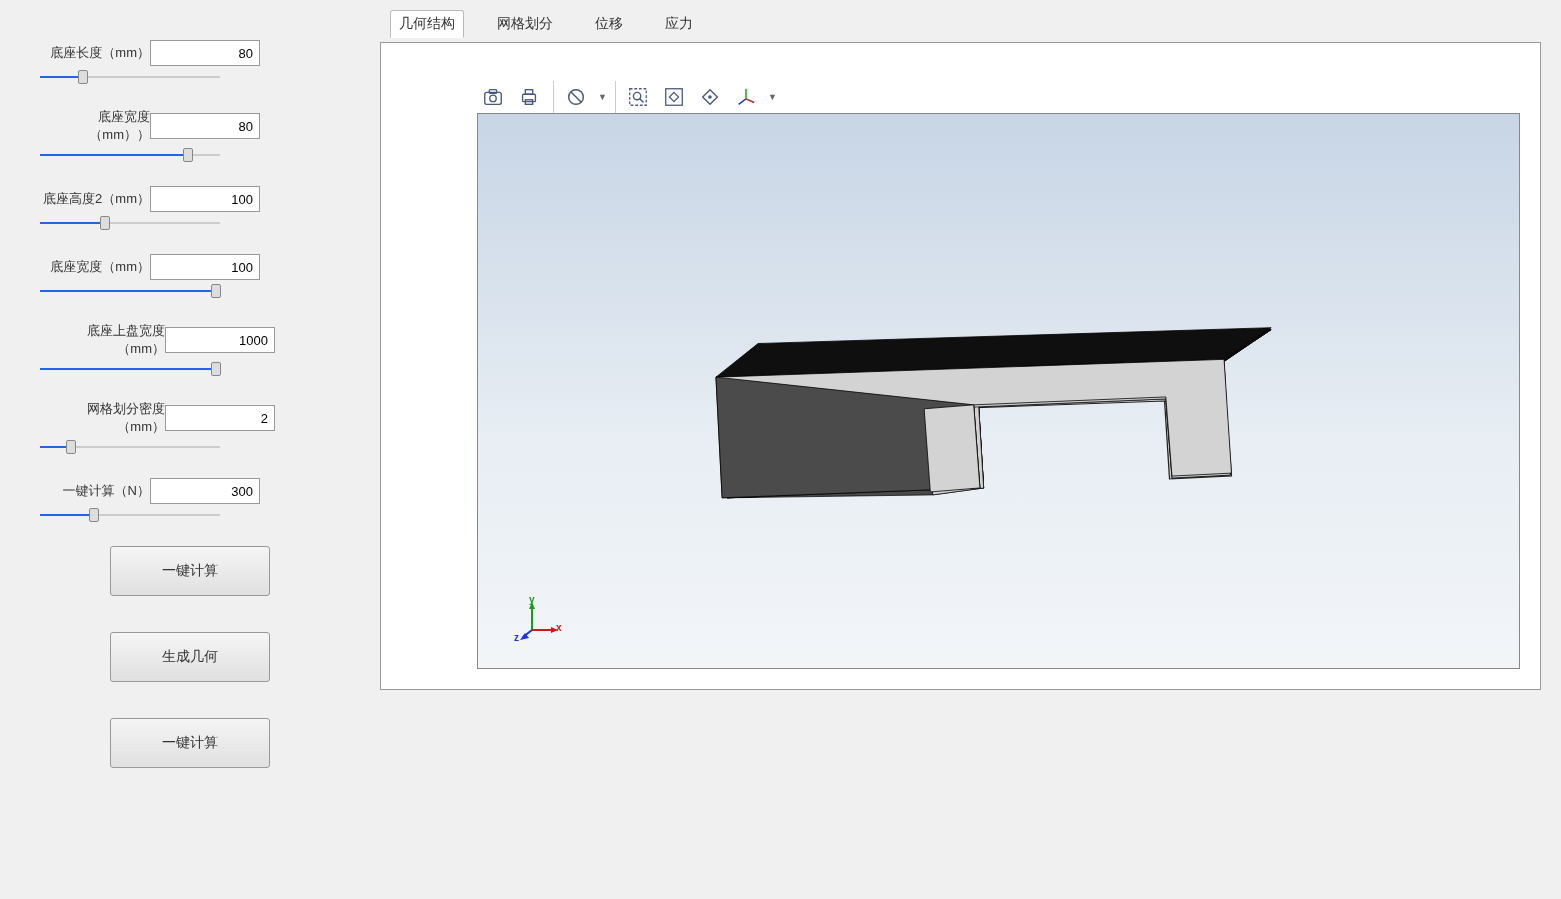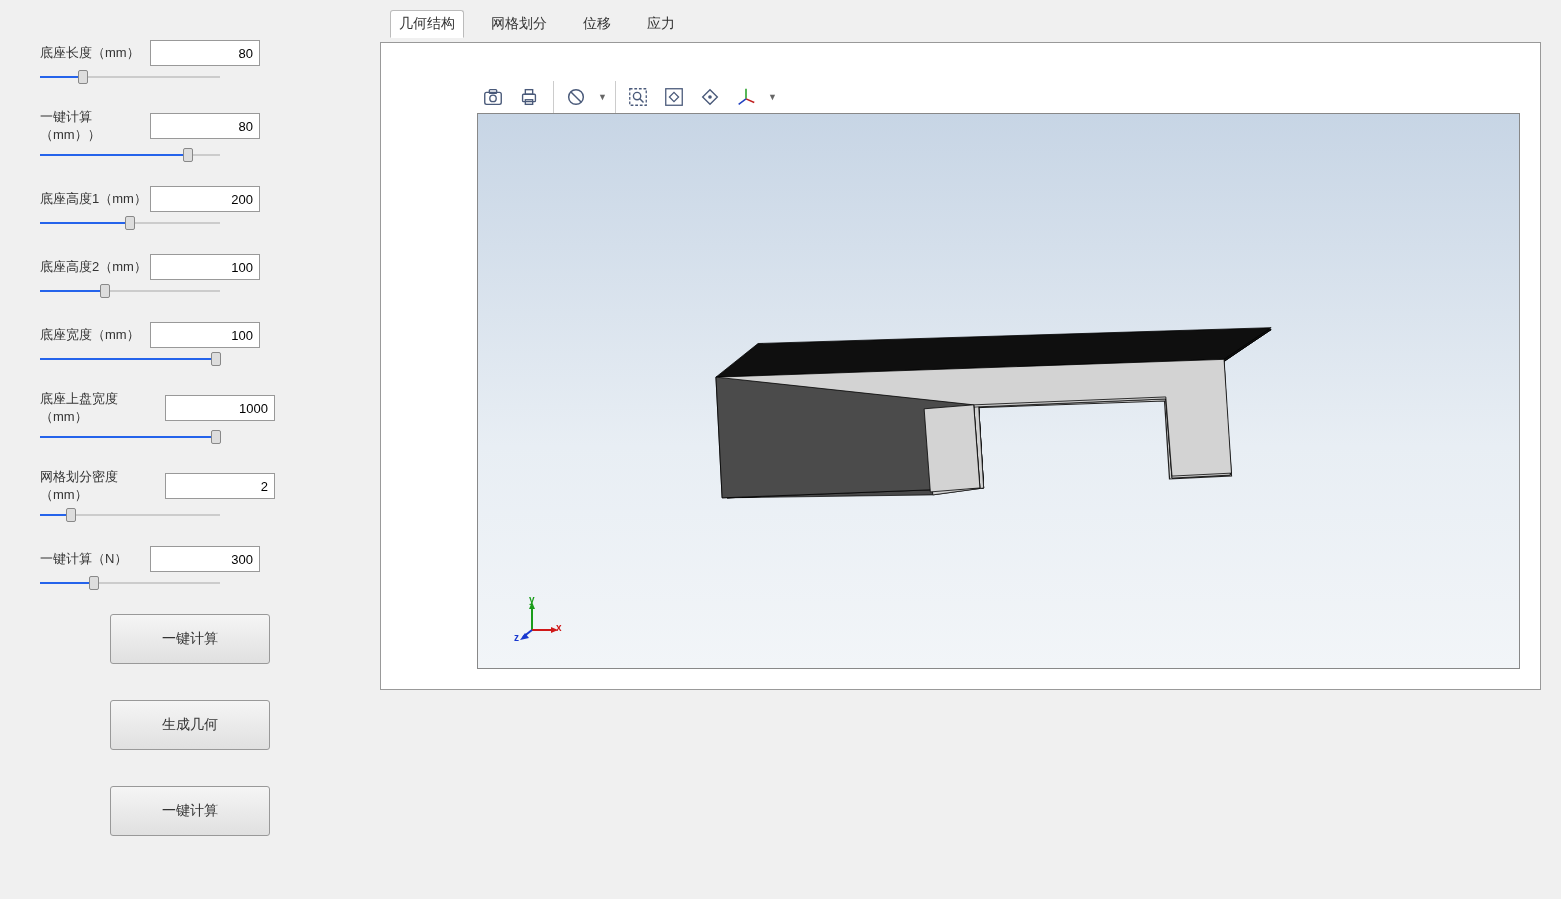--- a/index.html
+++ b/index.html
@@ -17,20 +17,21 @@
   width: 380px;
   padding: 40px 40px 20px 40px;
   flex-shrink: 0;
 }
 .param-row { margin-bottom: 28px; }
 .param-top { display: flex; align-items: center; margin-bottom: 8px; }
 .param-label {
   width: 110px;
   font-size: 13px;
   color: #333;
+  text-align: right;
 }
 .param-wide { width: 125px; }
 .param-input {
   width: 110px;
   height: 26px;
   border: 1px solid #999;
   padding: 0 6px;
   font-size: 13px;
   background: #fff;
   text-align: right;
@@ -73,21 +74,21 @@
   background: linear-gradient(#f5f5f5,#e0e0e0);
   border: 1px solid #999;
   border-radius: 3px;
   font-size: 14px;
   color: #333;
   cursor: pointer;
 }
 .main { flex: 1; padding: 0 0 0 0; }
 .tabs {
   display: flex;
-  gap: 18px;
+  gap: 24px;
   padding: 10px 10px 0 10px;
   font-size: 14px;
 }
 .tab {
   padding: 4px 8px;
   color: #333;
   cursor: pointer;
   border: 1px solid transparent;
 }
 .tab.active {
@@ -152,38 +153,27 @@
       <input class="param-input" value="80" style="">
     </div>
     <div class="slider-track">
       <div class="slider-rail"></div>
       <div class="slider-fill" style="width:24%"></div>
       <div class="slider-thumb" style="left:24%"></div>
     </div>
         </div>
         <div class="param-row">
     <div class="param-top">
-      <span class="param-label ">一键计算（mm））</span>
+      <span class="param-label ">底座宽度（mm））</span>
       <input class="param-input" value="80" style="">
     </div>
     <div class="slider-track">
       <div class="slider-rail"></div>
       <div class="slider-fill" style="width:82%"></div>
       <div class="slider-thumb" style="left:82%"></div>
-    </div>
-        </div>
-        <div class="param-row">
-    <div class="param-top">
-      <span class="param-label ">底座高度1（mm）</span>
-      <input class="param-input" value="200" style="">
-    </div>
-    <div class="slider-track">
-      <div class="slider-rail"></div>
-      <div class="slider-fill" style="width:50%"></div>
-      <div class="slider-thumb" style="left:50%"></div>
     </div>
         </div>
         <div class="param-row">
     <div class="param-top">
       <span class="param-label ">底座高度2（mm）</span>
       <input class="param-input" value="100" style="">
     </div>
     <div class="slider-track">
       <div class="slider-rail"></div>
       <div class="slider-fill" style="width:36%"></div>

